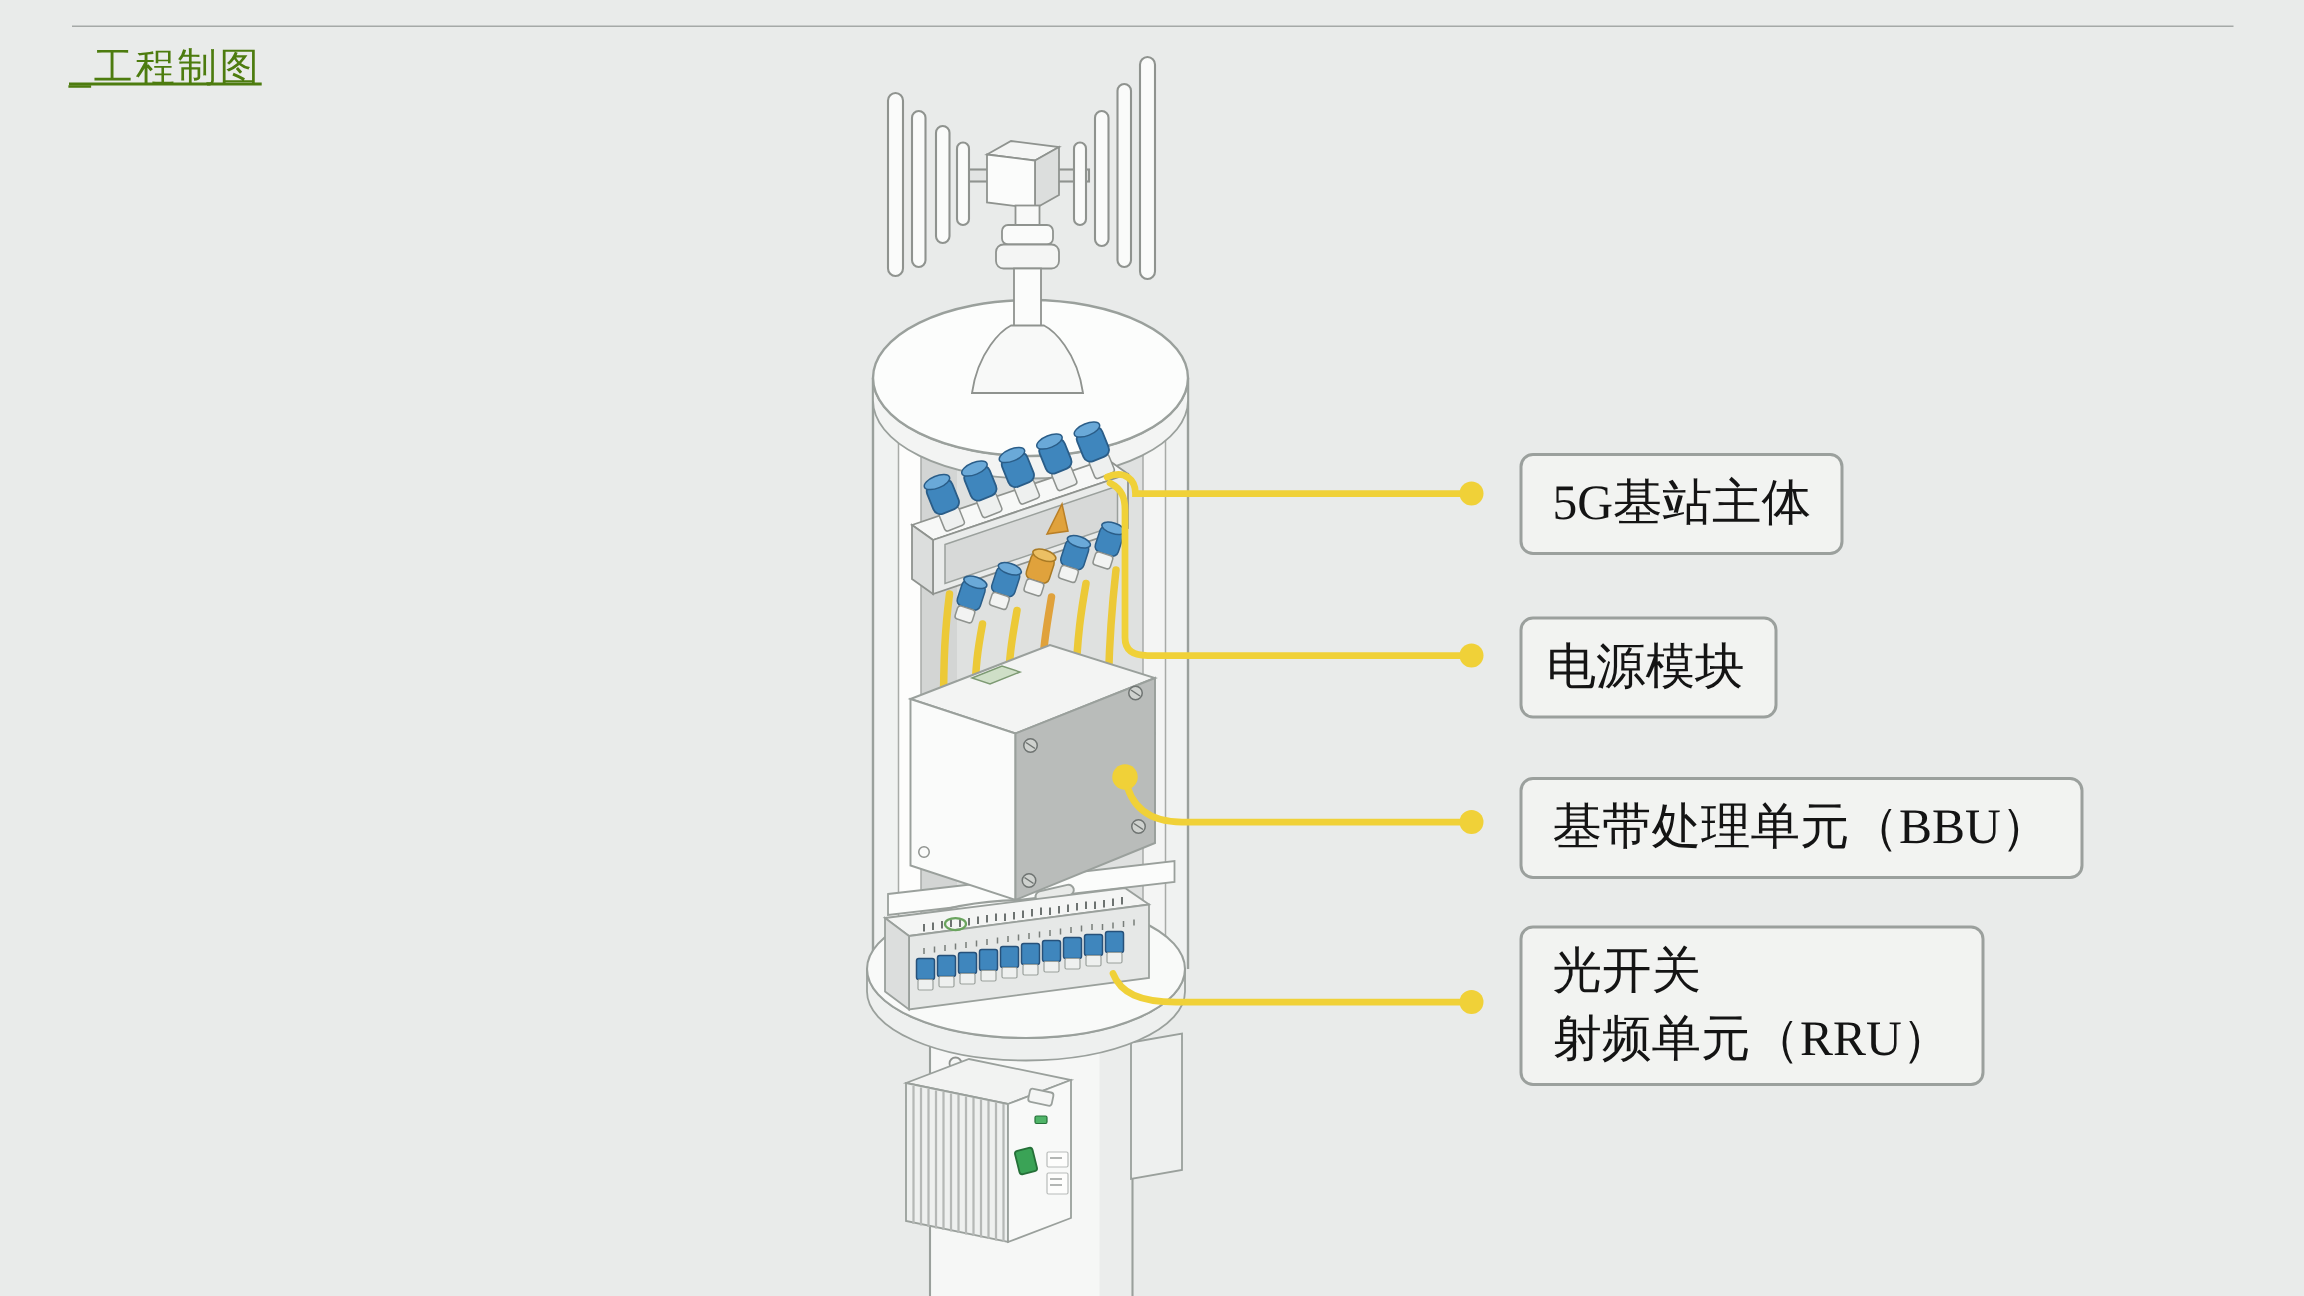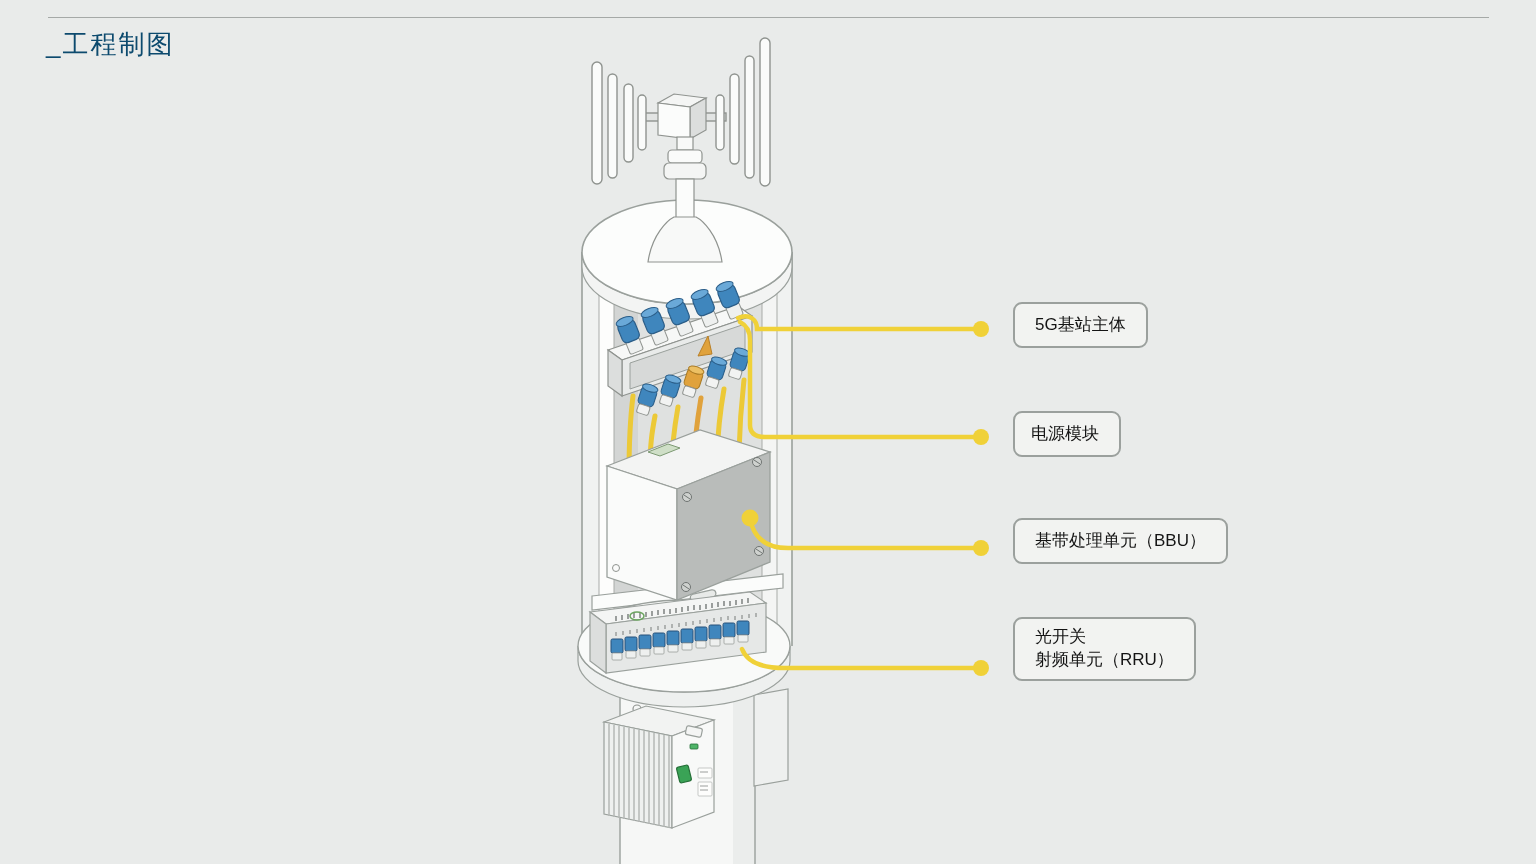--- a/index.html
+++ b/index.html
@@ -9,28 +9,29 @@
     font-family:"Liberation Sans","DejaVu Sans",sans-serif;
   }
   .stage{position:absolute;inset:0;}
   svg.diagram{position:absolute;left:0;top:0;}
   .top-rule{
     position:absolute;left:48px;top:17px;width:1441px;height:1px;
     background:#a5a9a7;
   }
   .page-title{
     position:absolute;left:46px;top:27px;
-    font-size:26px;color:#0c4a6e;letter-spacing:2px;font-weight:500;
+    font-size:26px;color:#4d7c0f;letter-spacing:2px;font-weight:500;
     white-space:nowrap;
+    text-decoration:underline;
   }
   .callout{
     position:absolute;left:1013px;
     background:#f2f3f1;border:2px solid #9ba09d;border-radius:9px;
-    padding:9px 20px;font-size:17px;line-height:1.4;color:#141414;
-    white-space:nowrap;box-sizing:border-box;
+    padding:9px 20px;font-size:33px;line-height:1.4;color:#141414;
+    white-space:nowrap;box-sizing:border-box;font-family:Liberation Serif, serif;
   }
   .callout.two-line{padding:7px 20px;line-height:1.35;}
   .callout .ln{display:block;}
   #callout-1{top:302px;}
   #callout-2{top:411px;padding-left:16px;}
   #callout-3{top:518px;}
   #callout-4{top:617px;}
 </style>
 </head>
 <body>

